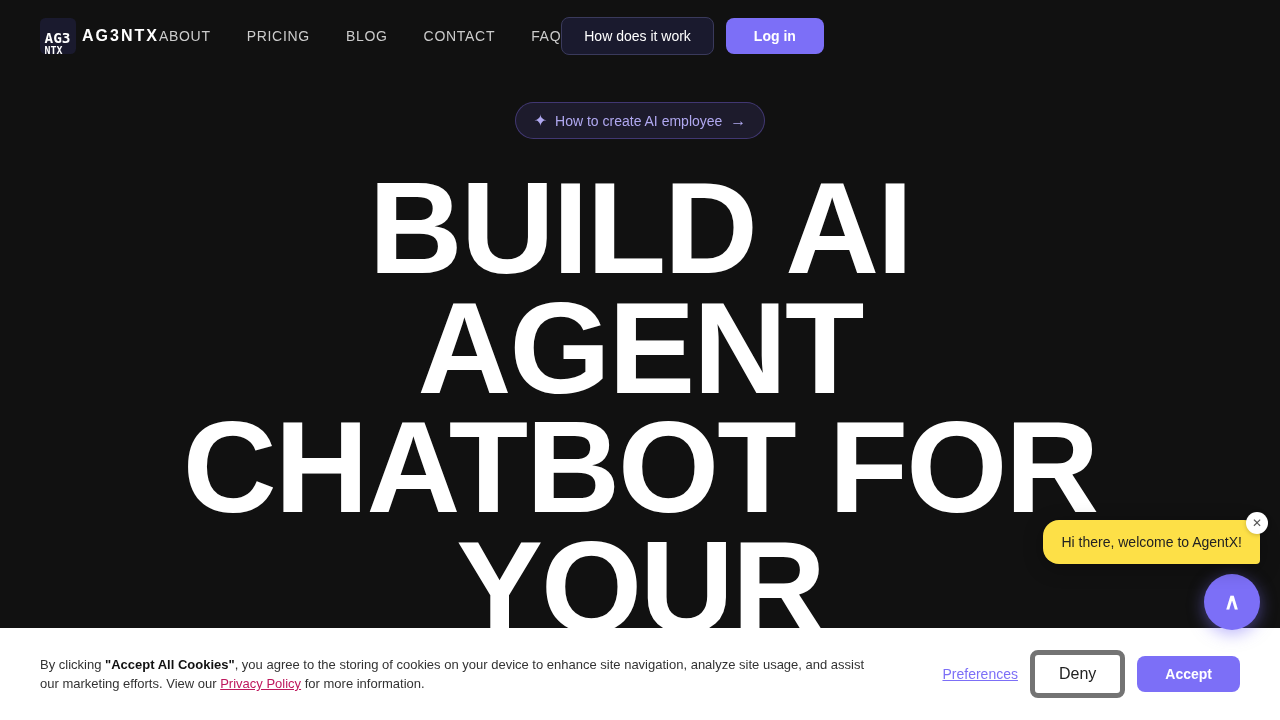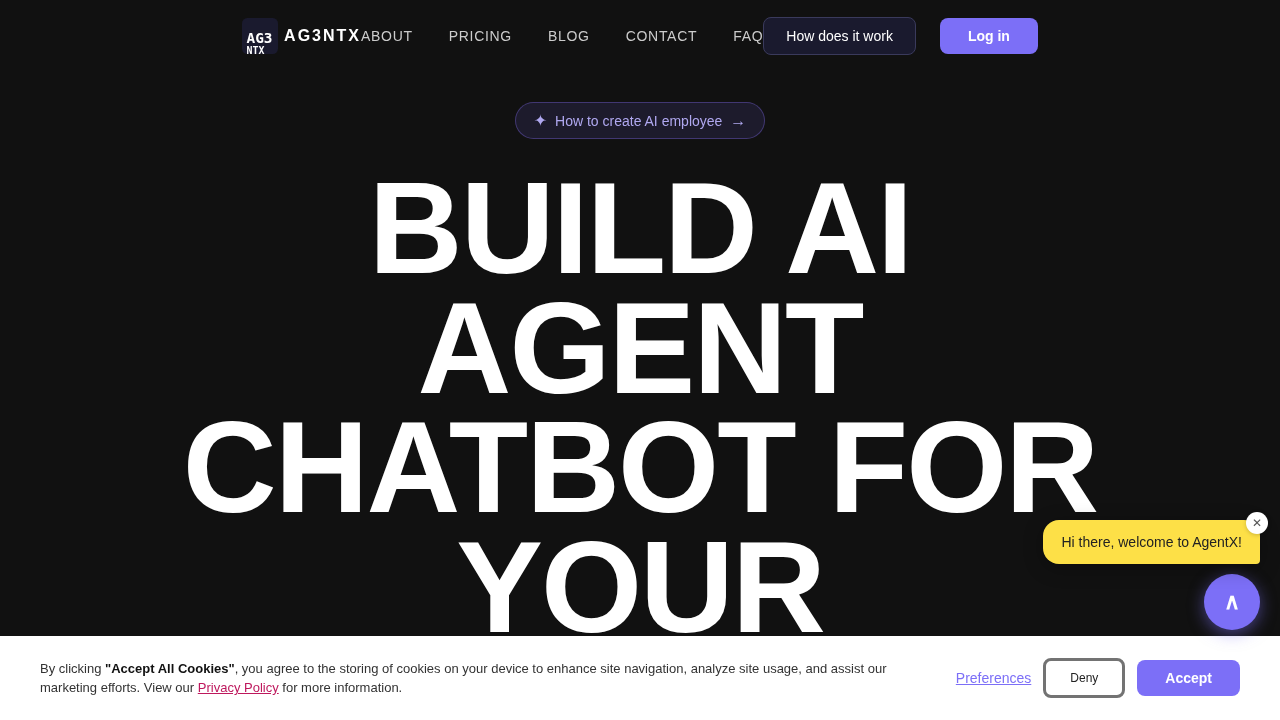--- a/index.html
+++ b/index.html
@@ -11,21 +11,21 @@
       background-color: #111111;
       font-family: -apple-system, BlinkMacSystemFont, 'Segoe UI', sans-serif;
       color: #fff;
       position: relative;
     }
 
     
     header {
       display: flex;
       align-items: center;
-      justify-content: center;
+      justify-content: flex-start;
       padding: 0 40px;
       height: 72px;
       position: relative;
       z-index: 10;
     }
 
     .logo {
       display: flex;
       align-items: center;
       gap: 6px;
@@ -46,21 +46,21 @@
       text-decoration: none;
       color: #cccccc;
       font-size: 14px;
       font-weight: 500;
       letter-spacing: 0.05em;
       cursor: pointer;
     }
 
     .header-actions {
       display: flex;
-      gap: 24px;
+      gap: 12px;
       align-items: center;
     }
 
     .btn-how {
       background: #1a1a2e;
       border: 1px solid #3a3a5c;
       color: #fff;
       padding: 10px 22px;
       border-radius: 8px;
       font-size: 14px;
@@ -168,25 +168,25 @@
       border: none;
       color: #7c6ff7;
       font-size: 14px;
       font-weight: 500;
       cursor: pointer;
       text-decoration: underline;
     }
 
     .btn-deny {
       background: #fff;
-      border: 3px solid #737373;
+      border: 5px solid #737373;
       color: #222;
       padding: 10px 24px;
       border-radius: 8px;
-      font-size: 12px;
+      font-size: 16px;
       font-weight: 500;
       cursor: pointer;
     }
 
     .btn-accept {
       background: #7c6ff7;
       border: none;
       color: #fff;
       padding: 10px 28px;
       border-radius: 8px;

